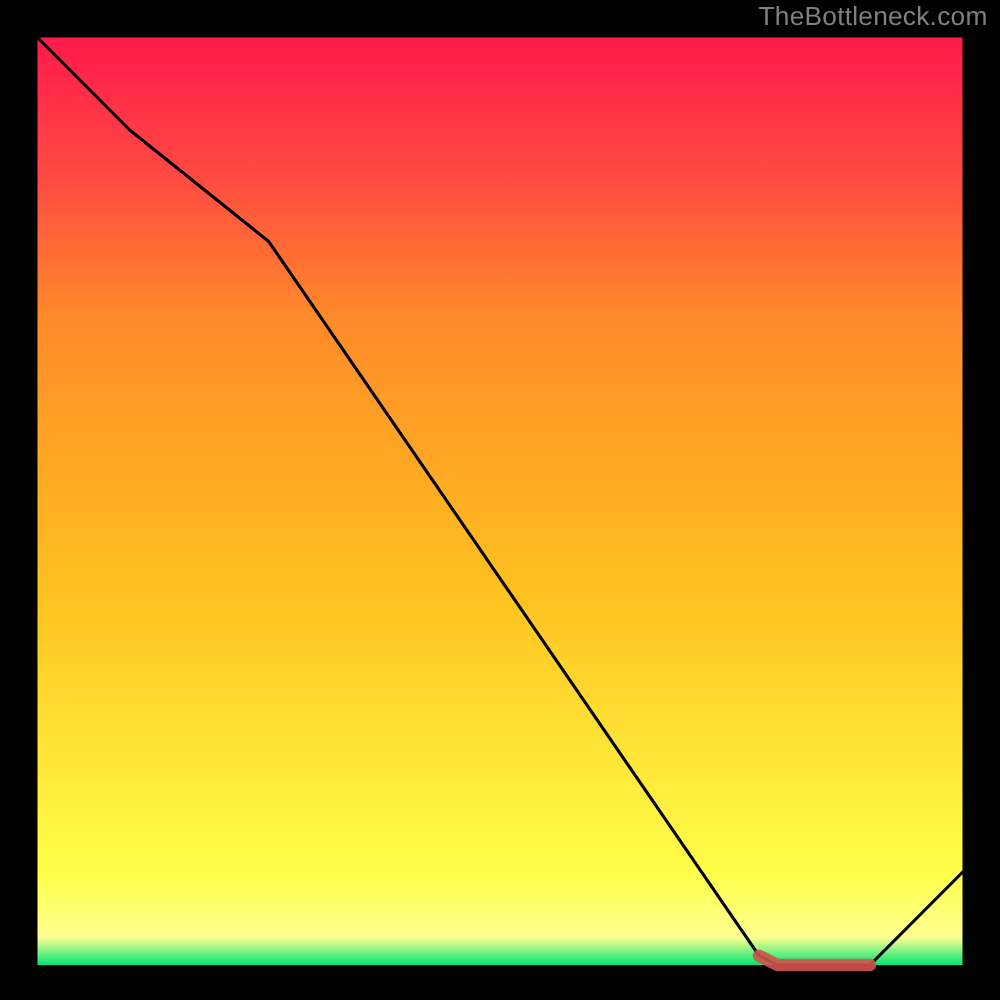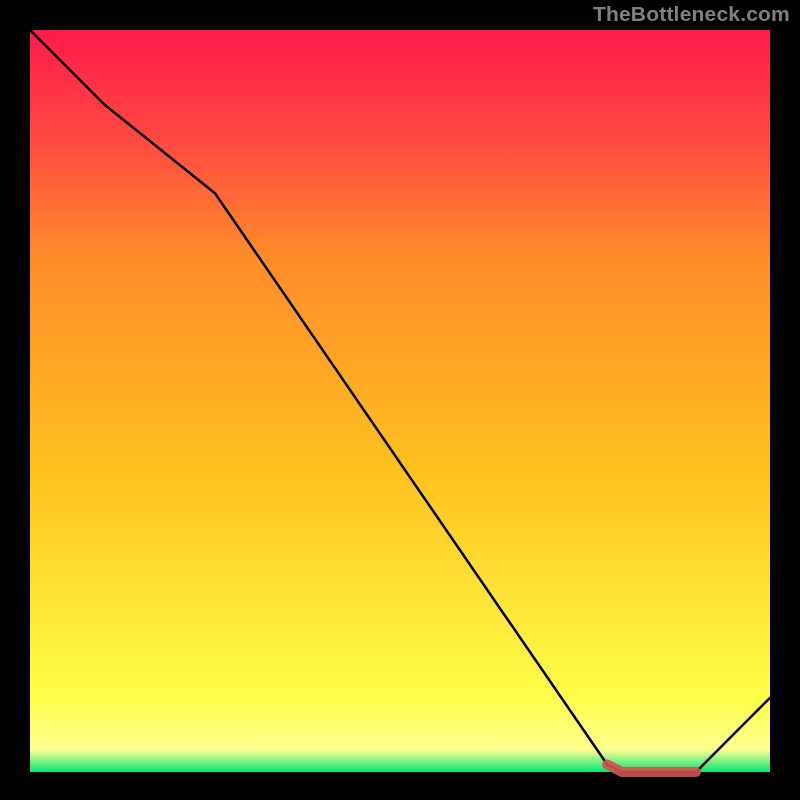--- a/index.html
+++ b/index.html
@@ -16,21 +16,21 @@
     width: 800px;
     height: 800px;
     background: #000;
   }
   .watermark {
     position: absolute;
     top: 2px;
     right: 10px;
     color: #808080;
     font-size: 21px;
-    font-weight: 700;
+    font-weight: 400;
     letter-spacing: 0.2px;
     z-index: 5;
   }
   svg.plot {
     position: absolute;
     left: 0;
     top: 0;
     width: 800px;
     height: 800px;
   }

